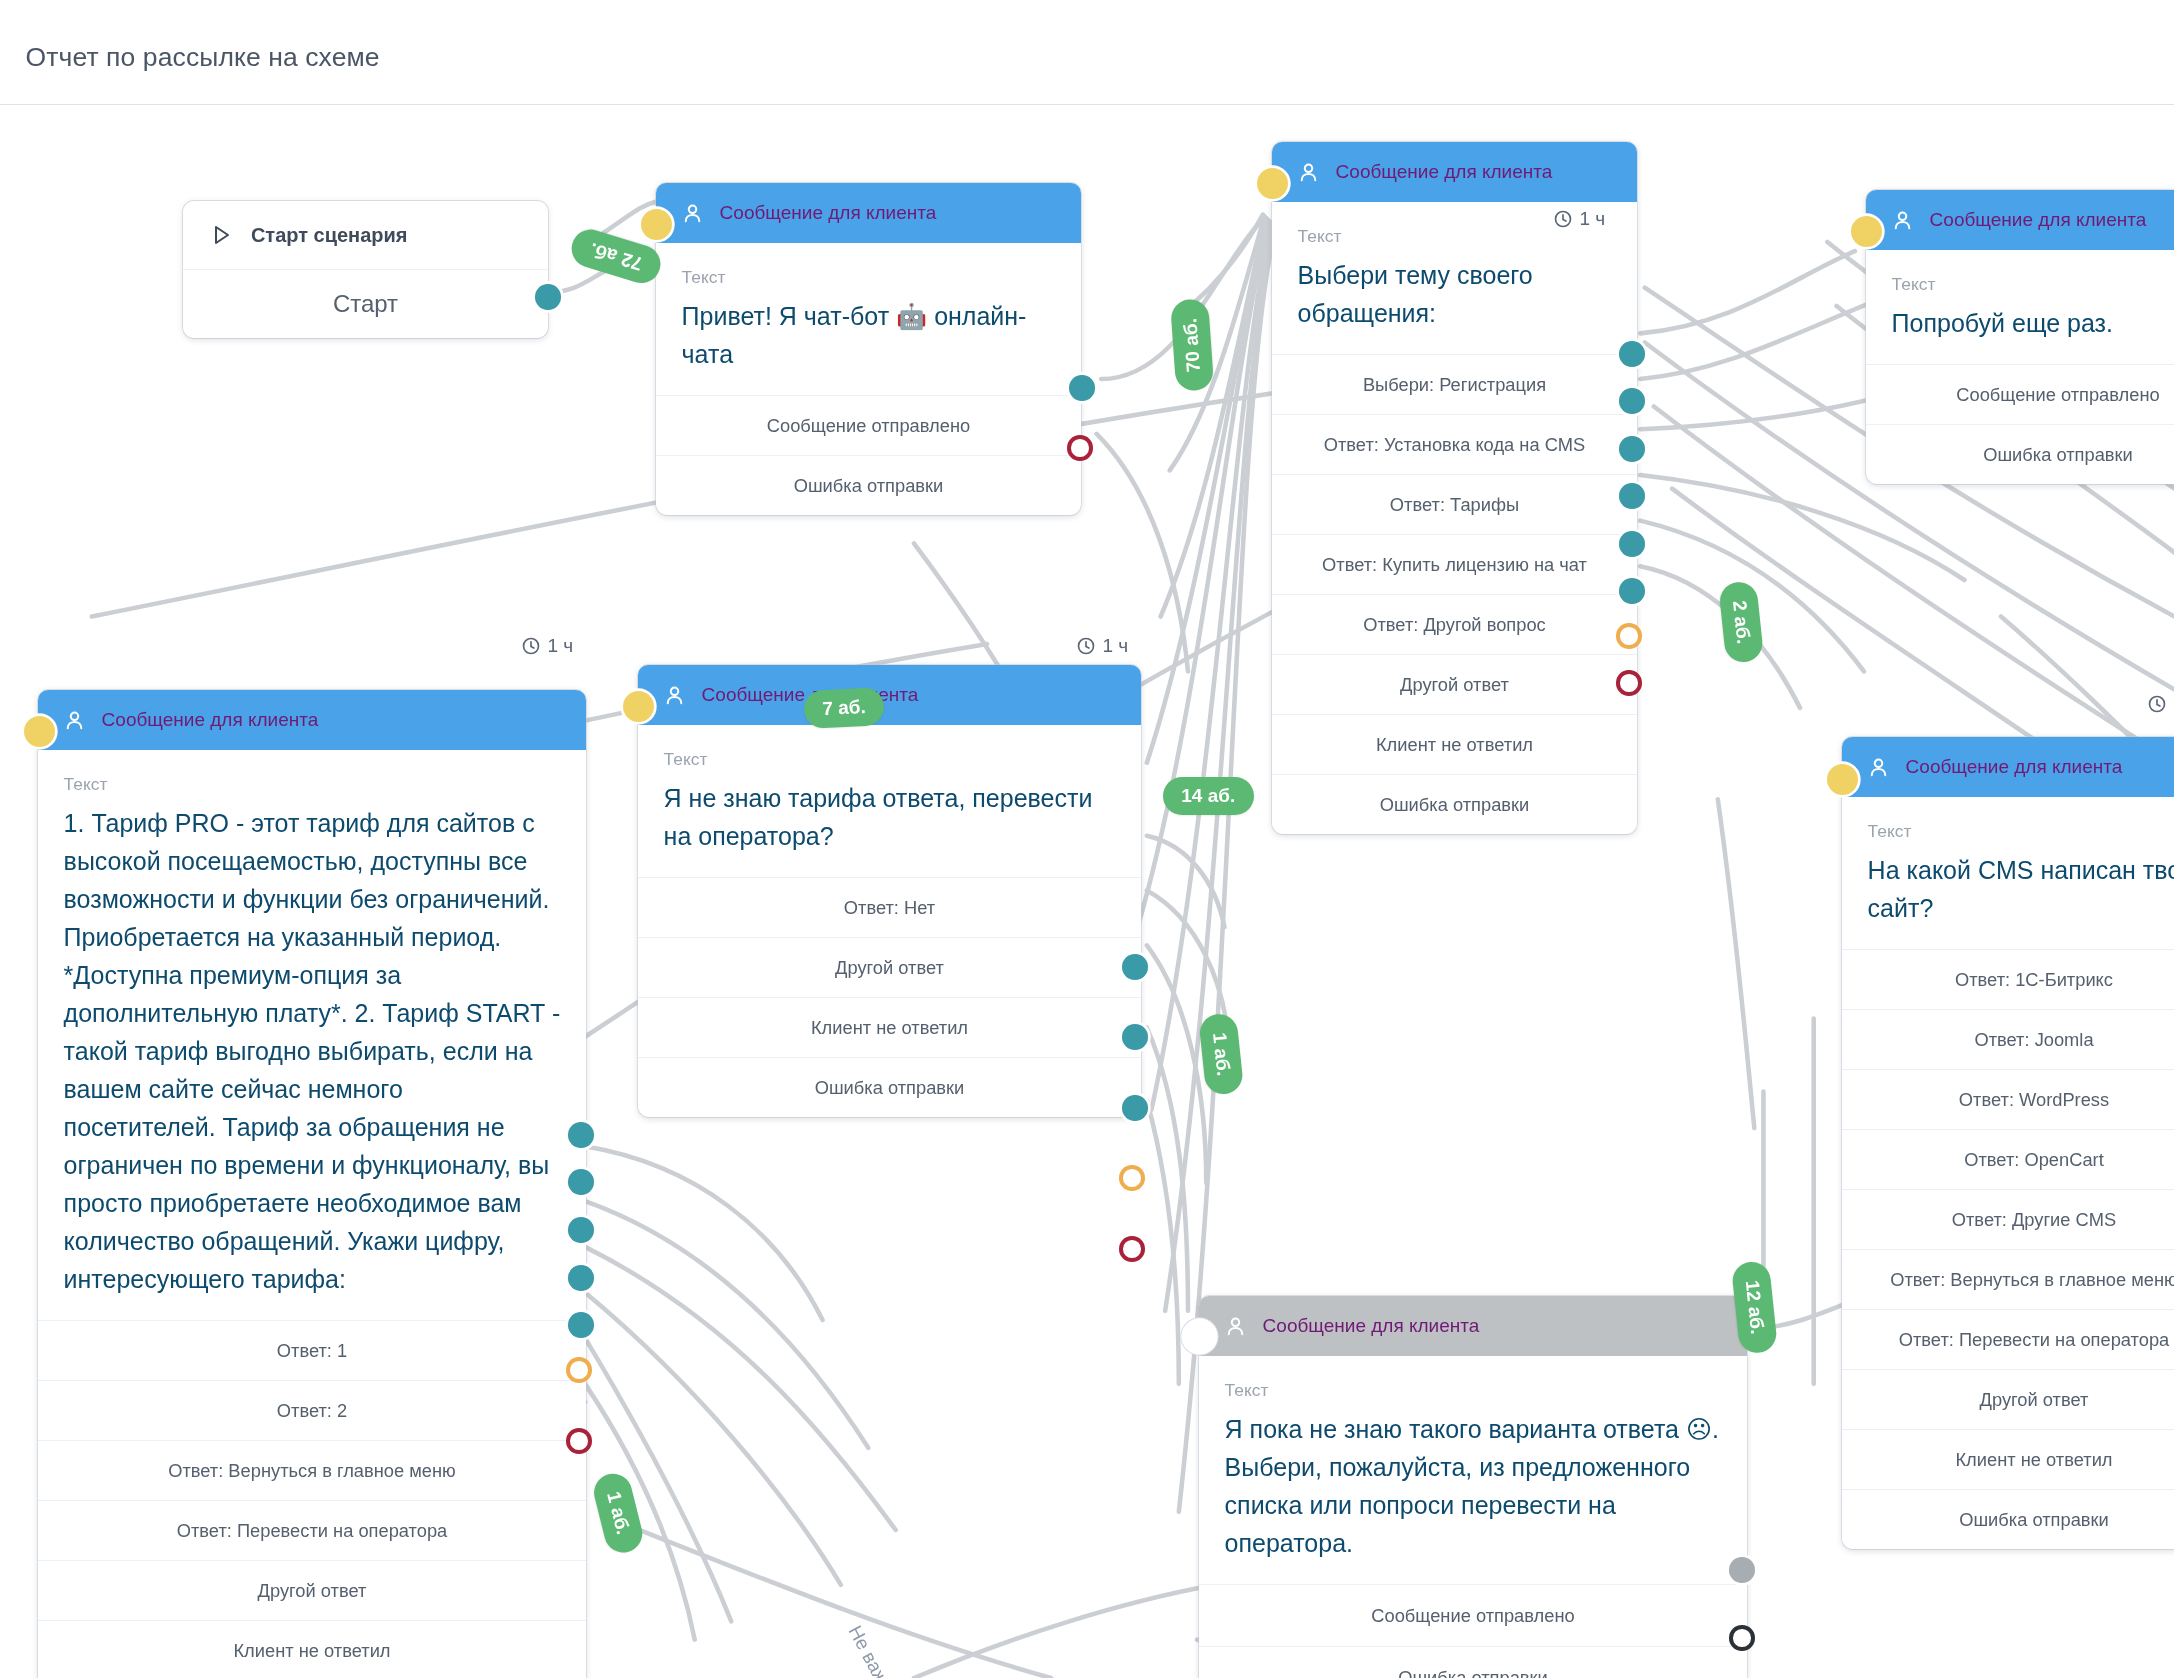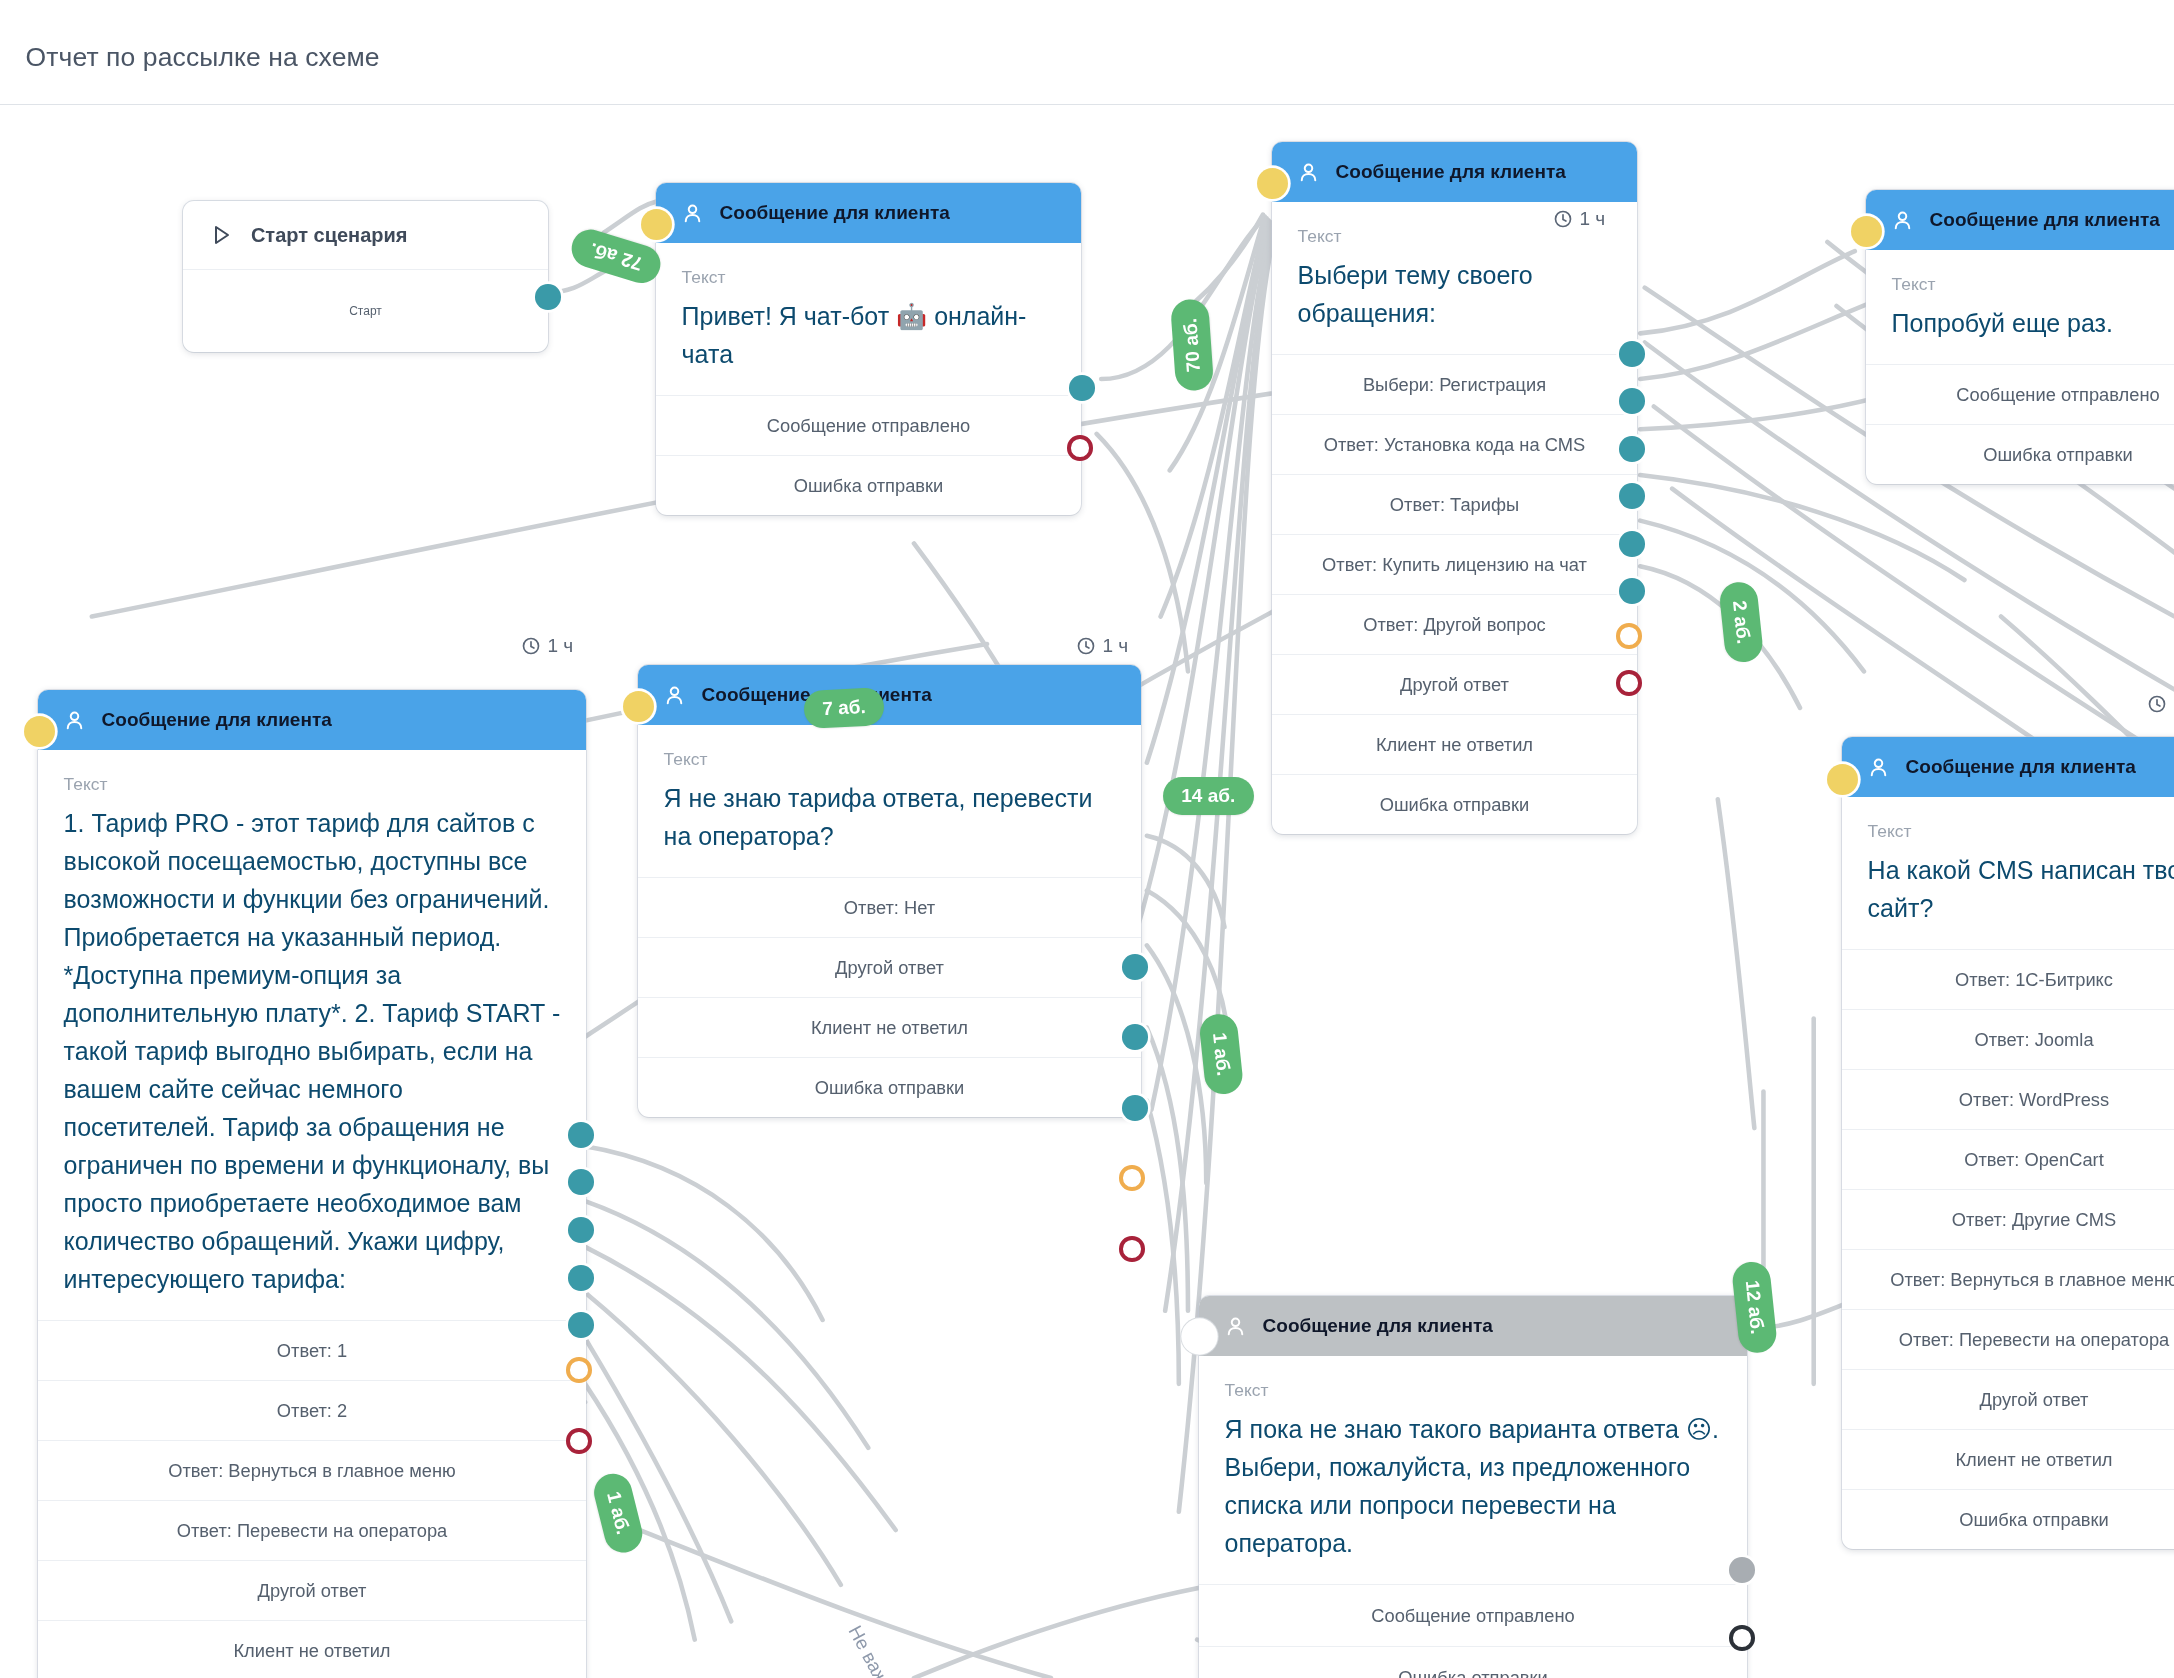--- a/index.html
+++ b/index.html
@@ -31,21 +31,21 @@
     position:absolute;
     background:#fff;
     border-radius: 11px;
     box-shadow: 0 1.8px 6.4px rgba(60,70,90,.18), 0 0 0 0.9px rgba(205,212,222,.55);
     z-index: 20;
   }
   .node .hdr {
     height: 60px; border-radius: 10px 10px 0 0;
     background: #4aa3e8;
     display:flex; align-items:center; gap:14.6px; padding-left:24px;
-    color:#0f172a; font-size:19px; font-weight:700; white-space:nowrap;
+    color:#701a75; font-size:19px; font-weight:400; white-space:nowrap;
   }
   .node.muted .hdr { background:#bdc1c4; }
   .node .hdr svg { flex:0 0 auto; }
   .node .body { padding: 24px 25.6px 22px 25.6px; }
   .node .lbl { font-size:17.4px; color:#9aa3af; margin-bottom:9.1px; }
   .node .msg { font-size:25px; color:#0c4a6e; line-height:1.52; }
   .row {
     border-top:0.9px solid #eceff3;
     height:60px; display:flex; align-items:center; justify-content:center;
     font-size:18.3px; color:#55606e; text-align:center; padding:0 24px;
@@ -57,23 +57,23 @@
   .startnode {
     position:absolute; background:#fff; border-radius:11px;
     box-shadow: 0 1.8px 6.4px rgba(60,70,90,.16), 0 0 0 0.9px rgba(210,216,225,.7);
     z-index:20;
   }
   .startnode .srow1 {
     height:68px; display:flex; align-items:center; gap:18.3px; padding-left:25.6px;
     font-size:20px; font-weight:700; color:#3f4a5a;
   }
   .startnode .srow2 {
-    height:83px; border-top:0.9px solid #eceff3;
+    height:69px; border-top:0.9px solid #eceff3;
     display:flex; align-items:center; justify-content:center;
-    font-size:12px; color:#55606e;
+    font-size:24px; color:#55606e;
   }
 
   
   .port { position:absolute; border-radius:50%; z-index:30; }
   .port.in  { width:31px; height:31px; background:#f0d264; box-shadow:0 0 0 2.7px #fff; }
   .port.in.muted { background:#fff; box-shadow:0 0 0 2.7px #fff, 0 0 0 3.7px #d8dce0; }
   .port.ok   { width:25.6px; height:25.6px; background:#3a9aa8; box-shadow:0 0 0 2.7px #fff; }
   .port.ok.muted { background:#a8adb2; }
   .port.warn { width:25.6px; height:25.6px; background:#fff; border:4.6px solid #f0ad4e; }
   .port.err  { width:25.6px; height:25.6px; background:#fff; border:4.6px solid #a8223a; }

